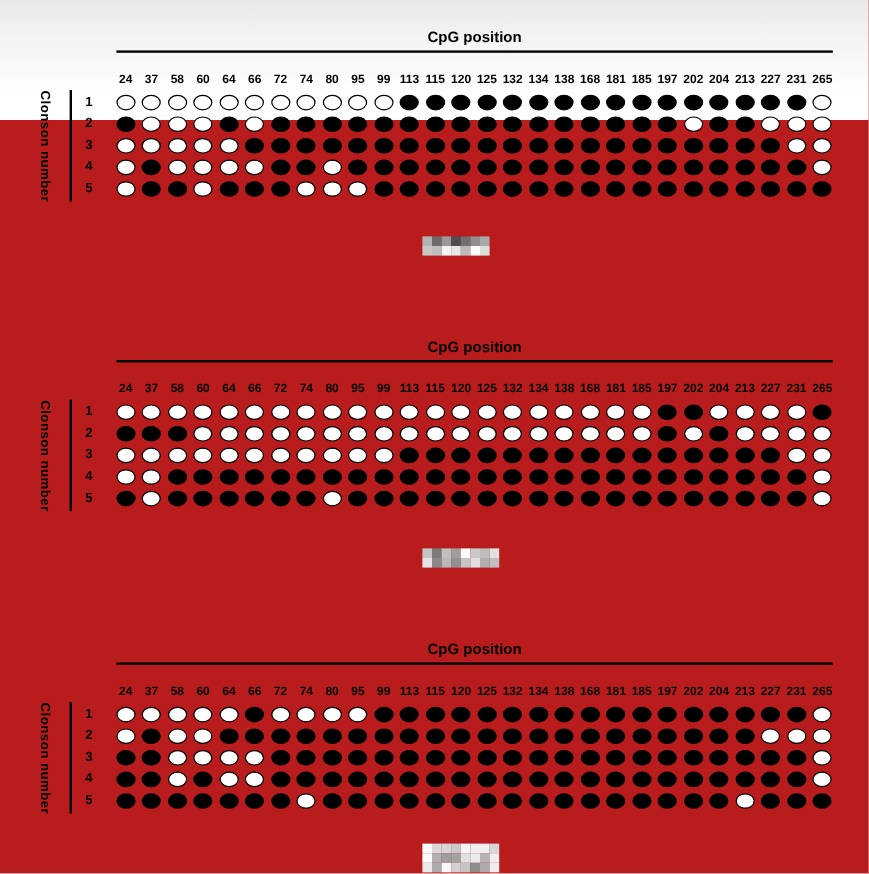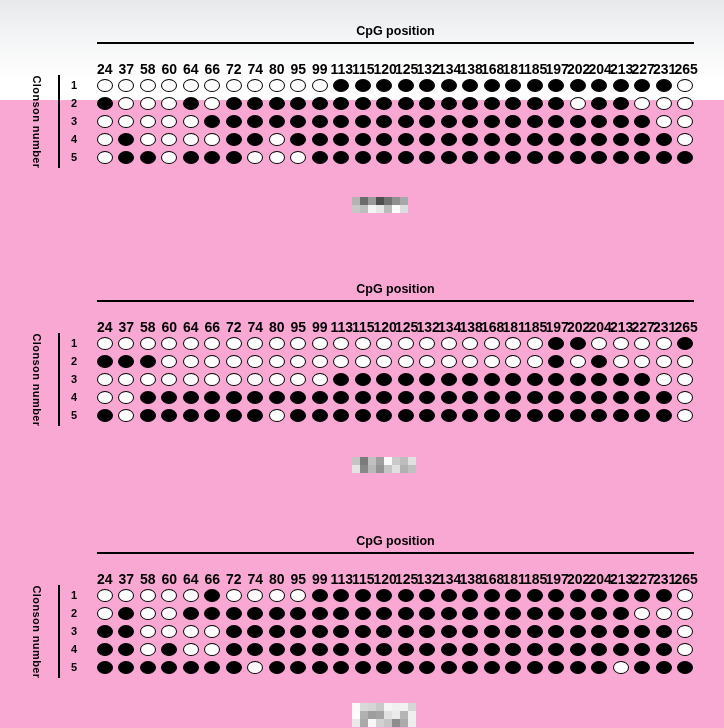--- a/index.html
+++ b/index.html
@@ -1,34 +1,34 @@
 <!DOCTYPE html>
 <html><head>
 <meta charset="utf-8">
 <style>
   html,body { margin:0; padding:0; background:#ffffff; }
   .stage {
     position:relative; width:724px; height:728px; overflow:hidden;
-    background:#f9a8d4; font-family:"Liberation Sans", sans-serif; color:#000;
+    background:#b91c1c; font-family:"Liberation Sans", sans-serif; color:#000;
   }
   .bg-grad {
     position:absolute; top:0; left:0; width:724px; height:100px;
     background:linear-gradient(180deg,#e7e9ea 0%,#f3f4f5 35%,#ffffff 80%);
     pointer-events:none;
   }
   .panel { position:absolute; left:0; width:724px; height:205px; }
   .panel-title {
     position:absolute; left:97px; top:0; width:597px; text-align:center;
     font-size:12.5px; font-weight:bold;
   }
   .title-rule { position:absolute; left:97px; top:18px; width:597px; height:2px; background:#000; }
   .col-headers {
     position:absolute; left:94px; top:37px; display:grid;
     grid-template-columns:repeat(28,21.5px);
-    font-size:14px; font-weight:bold; text-align:center; white-space:nowrap;
+    font-size:10px; font-weight:bold; text-align:center; white-space:nowrap;
   }
   .dot-rows { position:absolute; left:94px; top:52px; }
   .dot-row {
     display:grid; grid-template-columns:repeat(28,21.5px); height:18px;
     align-items:center; justify-items:center;
   }
   .dot {
     width:16px; height:13px; box-sizing:border-box;
     border:1.8px solid #000; border-radius:50%; background:#fff;
   }

